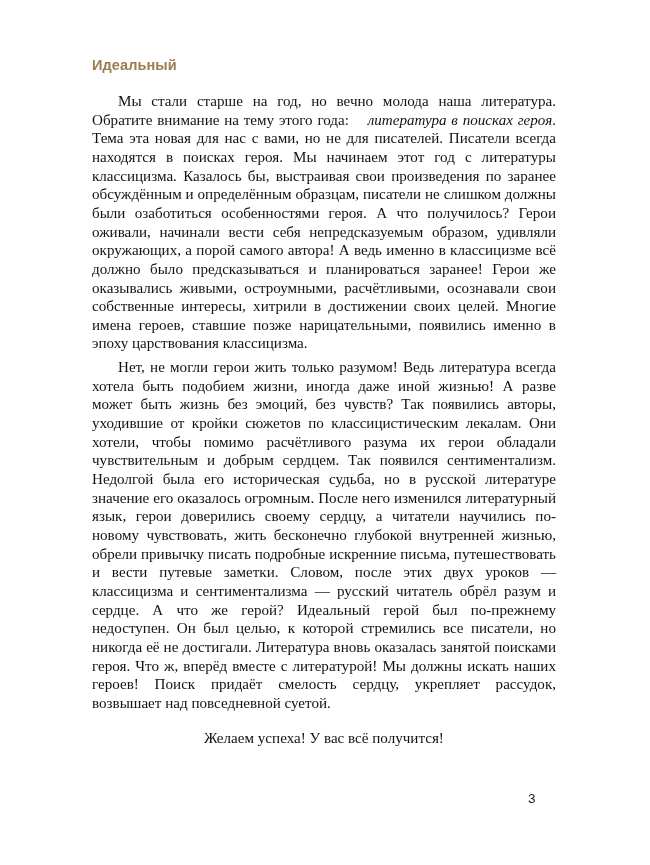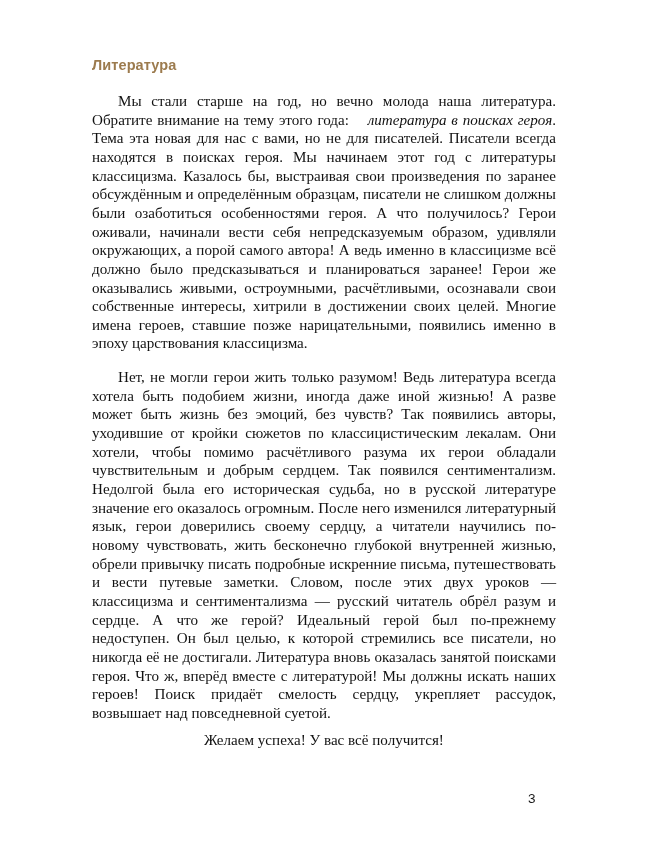--- a/index.html
+++ b/index.html
@@ -47,59 +47,59 @@
     line-height: 18.65px;
     color: #121212;
     text-align: justify;
     text-justify: inter-word;
     margin: 0;
     hyphens: manual;
     -webkit-hyphens: manual;
   }
 
   .body-text + .body-text {
-    margin-top: 15px;
+    margin-top: 5px;
   }
 
   .para-indent {
     text-indent: 26px;
   }
 
   .body-text em,
   .body-text .italic {
     font-style: italic;
     margin-left: 14px;
   }
 
   .closing-line {
     font-family: "Liberation Serif", "DejaVu Serif", serif;
     font-size: 15.1px;
     line-height: 18.65px;
     color: #121212;
     text-align: center;
-    margin: 8px;
+    margin: 16px;
   }
 
   .page-number {
     position: absolute;
     left: 528px;
     top: 791px;
     font-family: "Liberation Sans", "DejaVu Sans", sans-serif;
     font-size: 13.5px;
     color: #1a1a1a;
   }
 </style>
 </head>
 <body>
 
 <div class="page">
 
   <div class="content-area">
 
-    <h1 class="section-title">Литература</h1>
+    <h1 class="section-title">Идеальный</h1>
 
     <p class="body-text para-indent"><span>Мы стали старше на год, но вечно молода наша литература. Обратите внимание на тему этого года: </span><span class="italic">литература в поисках героя</span><span>. Тема эта новая для нас с вами, но не для писателей. Писатели всегда находятся в поисках героя. Мы начинаем этот год с литературы классицизма. Казалось бы, выстраивая свои произведения по заранее обсуждённым и определённым образцам, писатели не слишком должны были озаботиться особенностями героя. А что получилось? Герои оживали, начинали вести себя непредсказуемым образом, удивляли окружающих, а порой самого автора! А ведь именно в классицизме всё должно было предсказываться и планироваться заранее! Герои же оказывались живыми, остроумными, расчётливыми, осознавали свои собственные интересы, хитрили в достижении своих целей. Многие имена героев, ставшие позже нарицательными, появились именно в эпоху царствования классицизма.</span></p>
 
     <p class="body-text para-indent"><span>Нет, не могли герои жить только разумом! Ведь литература всегда хотела быть подобием жизни, иногда даже иной жизнью! А разве может быть жизнь без эмоций, без чувств? Так появились авторы, уходившие от кройки сюжетов по классицистическим лекалам. Они хотели, чтобы помимо расчётливого разума их герои обладали чувствительным и добрым сердцем. Так появился сентиментализм. Недолгой была его историческая судьба, но в русской литературе значение его оказалось огромным. После него изменился литературный язык, герои доверились своему сердцу, а читатели научились по-новому чувствовать, жить бесконечно глубокой внутренней жизнью, обрели привычку писать подробные искренние письма, путешествовать и вести путевые заметки.  Словом, после этих двух уроков — классицизма и сентиментализма — русский читатель обрёл разум и сердце. А что же герой? Идеальный герой был по-прежнему недоступен. Он был целью, к которой стремились все писатели, но никогда её не достигали. Литература вновь оказалась занятой поисками героя. Что ж, вперёд вместе с литературой! Мы должны искать наших героев! Поиск придаёт смелость сердцу, укрепляет рассудок, возвышает над повседневной суетой.</span></p>
 
     <p class="closing-line">Желаем успеха! У вас всё получится!</p>
 
   </div>
 
   <div class="page-number">3</div>

